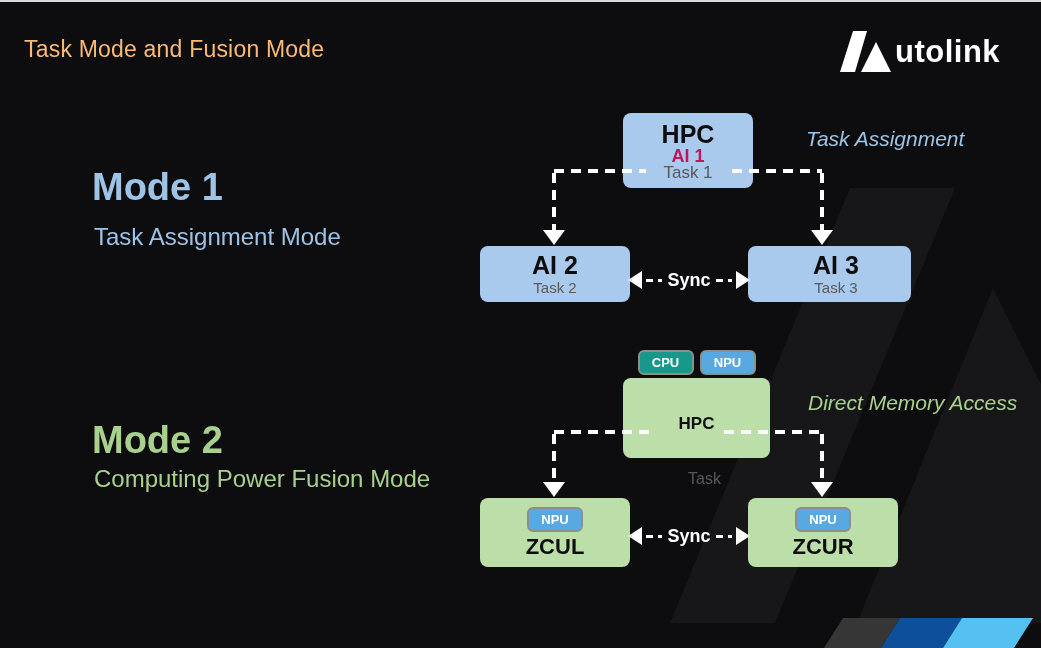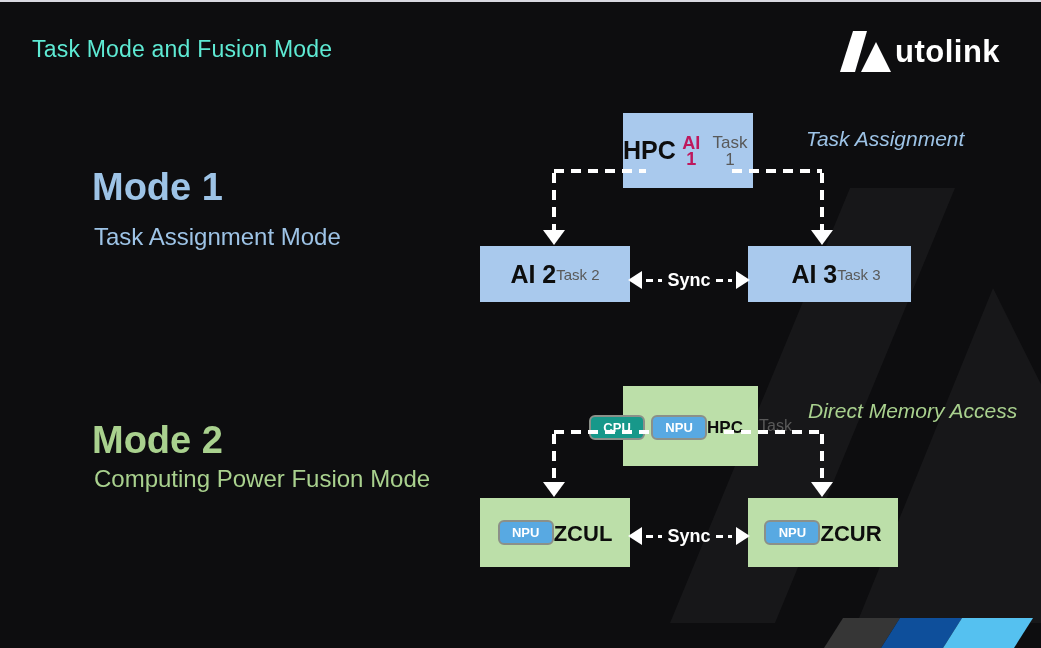--- a/index.html
+++ b/index.html
@@ -7,58 +7,58 @@
     position:relative;
     width:1041px;height:648px;
     background:var(--bg,#0d0d0f);
     overflow:hidden;
     font-family:"Liberation Sans", sans-serif;
     -webkit-font-smoothing:antialiased;
   }
   .top-strip{position:absolute;left:0;top:0;width:100%;height:2px;background:#d8d8e0;}
 
   
-  .slide-title{position:absolute;left:32px;top:36px;font-size:23px;font-weight:400;color:#5eead4;letter-spacing:.2px;}
+  .slide-title{position:absolute;left:24px;top:36px;font-size:23px;font-weight:400;color:#fdba74;letter-spacing:.2px;}
   .logo{position:absolute;left:840px;top:31px;display:flex;align-items:flex-end;}
   .logo svg{display:block;}
   .logo-text{color:#fff;font-size:31px;font-weight:700;line-height:41px;letter-spacing:.5px;margin-left:3px;}
 
   
   .watermark{position:absolute;left:640px;top:178px;pointer-events:none;}
 
   
   .mode-heading{position:absolute;left:92px;font-size:38px;font-weight:700;line-height:1;}
   .mode-subtitle{position:absolute;left:94px;font-size:24px;font-weight:400;line-height:1.1;}
   .m1{color:var(--accent-blue,#9dc3e6);}
   .m2{color:var(--accent-green,#a9d18e);}
   #mode1-heading{top:168px;} #mode1-subtitle{top:224px;}
   #mode2-heading{top:421px;} #mode2-subtitle{top:466px;}
 
   .annotation{position:absolute;font-size:21px;font-style:italic;font-weight:400;}
   #annotation-mode1{left:806px;top:127px;color:var(--accent-blue,#9dc3e6);}
-  #annotation-mode2{left:808px;top:391px;color:var(--accent-green,#a9d18e);margin-top:8px;}
+  #annotation-mode2{left:808px;top:391px;color:var(--accent-green,#a9d18e);}
 
   
-  .node{position:absolute;border-radius:0;display:flex;flex-direction:row;align-items:center;justify-content:center;text-align:center;}
+  .node{position:absolute;border-radius:8px;display:flex;flex-direction:column;align-items:center;justify-content:center;text-align:center;}
   .node.blue{background:var(--box-blue,#a9c9ed);}
   .node.green{background:var(--box-green,#bcdfa9);}
   .node .t-main{color:#0d0d0d;font-weight:700;}
   .node .t-sub{color:#595959;font-weight:400;}
 
   #hpc1{left:623px;top:113px;width:130px;height:75px;}
   #hpc1 .t-main{font-size:25px;line-height:27px;}
   #hpc1 .t-mid{font-size:18px;font-weight:700;color:#be185d;line-height:16px;}
   #hpc1 .t-sub{font-size:17px;line-height:17px;}
 
   #ai2,#ai3{left:480px;top:246px;width:150px;height:56px;}
   #ai3{left:748px;padding-left:13px;}
   #ai2 .t-main,#ai3 .t-main{font-size:25px;line-height:27px;}
   #ai2 .t-sub,#ai3 .t-sub{font-size:15px;line-height:17px;}
 
-  #hpc2{left:623px;top:386px;width:135px;height:80px;}
+  #hpc2{left:623px;top:378px;width:147px;height:80px;gap:37px;}
   #hpc2 .t-main{font-size:17px;line-height:19px;margin-top:2px;}
   #hpc2 .t-sub{font-size:16px;line-height:18px;margin-left:16px;}
   .chip-row{display:flex;gap:6px;margin-top:2px;}
   .chip{width:52px;height:21px;border:2px solid #8b9089;border-radius:6px;color:#fff;font-size:13px;font-weight:700;display:flex;align-items:center;justify-content:center;}
   .chip.teal{background:var(--chip-teal,#17988a);}
   .chip.blue{background:var(--chip-blue,#58a9e2);}
 
   #zcul,#zcur{left:480px;top:498px;width:150px;height:69px;}
   #zcur{left:748px;}
   #zcul .t-main,#zcur .t-main{font-size:22px;line-height:24px;margin-top:3px;}

